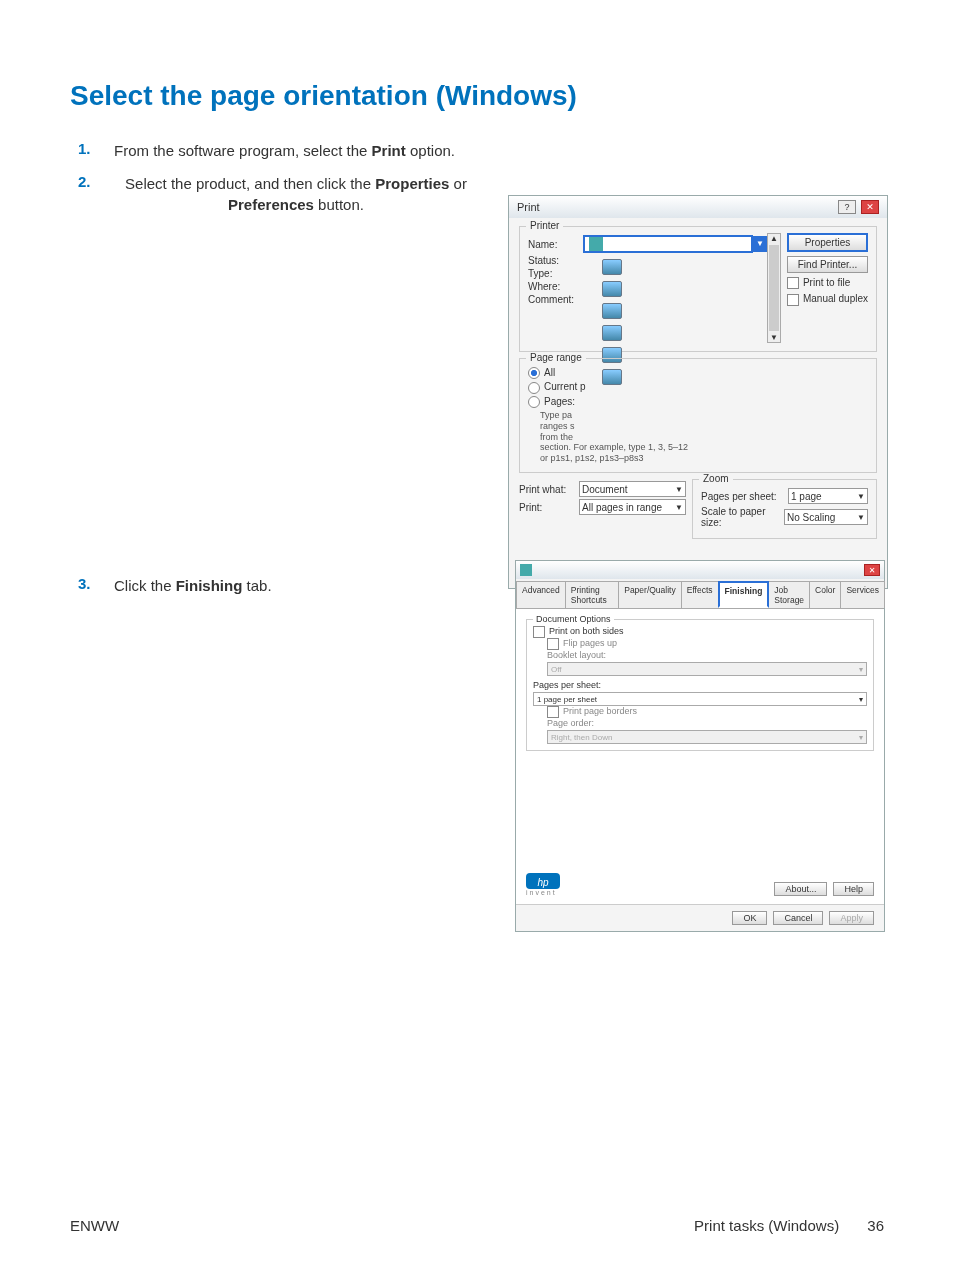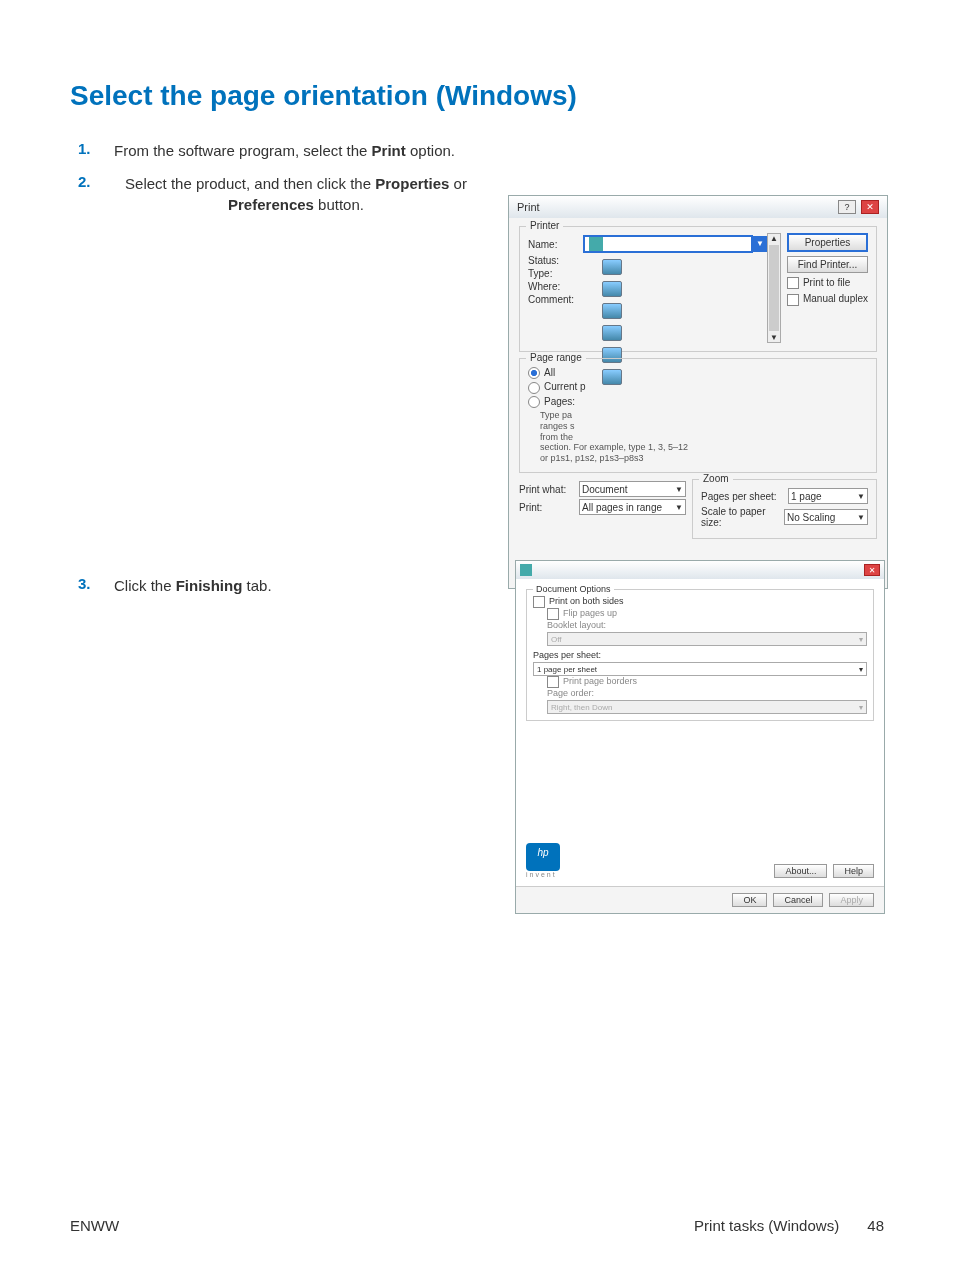--- a/index.html
+++ b/index.html
@@ -97,21 +97,21 @@
   .grp2-title{position:absolute;top:-6px;left:6px;background:#fff;padding:0 3px;font-size:9px;}
   .indent{margin-left:14px;color:#888;}
   .mini-sel{border:1px solid #aaa;background:#fff;height:14px;margin-top:2px;display:flex;justify-content:space-between;align-items:center;padding:0 3px;font-size:8px;}
   .mini-sel.dis{color:#aaa;background:#f0f0f0;}
   .preview{border:1px solid #ccc;height:70px;margin-bottom:10px;display:flex;gap:4px;justify-content:center;align-items:center;background:#fff;}
   .sheet{width:34px;height:46px;border:1px solid #888;background:#fff;position:relative;}
   .sheet .bar{position:absolute;top:4px;left:4px;width:8px;height:6px;background:#06c;}
   .sheet .lines{position:absolute;top:14px;left:4px;width:26px;height:28px;background:repeating-linear-gradient(#ccc 0 1px,#fff 1px 4px);}
   .sheet.r .redbar{position:absolute;bottom:4px;left:4px;width:6px;height:8px;background:#c33;}
   .sheet.r .grnbar{position:absolute;bottom:4px;left:12px;width:6px;height:12px;background:#3a3;}
-  .hp-logo{width:34px;height:28px;background:#0072bc;border-radius:4px;color:#fff;font-size:10px;text-align:center;line-height:20px;font-style:italic;}
+  .hp-logo{width:34px;height:16px;background:#0072bc;border-radius:4px;color:#fff;font-size:10px;text-align:center;line-height:20px;font-style:italic;}
   .invent{font-size:7px;color:#888;letter-spacing:2px;}
   .dlg2-foot{display:flex;justify-content:flex-end;gap:6px;padding:6px 10px;background:#f4f4f4;border-top:1px solid #ccc;}
   .dlg2-lower{display:flex;justify-content:space-between;align-items:flex-end;padding:4px 10px 8px 10px;background:#fff;}
   .btn2{border:1px solid #999;background:linear-gradient(#fff,#ddd);padding:1px 10px;font-size:9px;}
   .btn2.dis{color:#aaa;}
 
   .footer{position:absolute;bottom:36px;left:70px;right:70px;display:flex;justify-content:space-between;font-size:15px;color:#333;}
   .footer .pg{margin-left:24px;}
 </style>
 </head>
@@ -259,20 +259,30 @@
       <span class="btn">OK</span>
       <span class="btn">Cancel</span>
     </div>
   </div>
 </div>
 
 <div class="dlg2">
   <div class="dlg2-title">
     <span style="width:12px;height:12px;background:#4aa;display:inline-block;"></span>
     <span class="cb">✕</span>
+  </div>
+  <div class="tabs">
+    <div class="tab">Advanced</div>
+    <div class="tab">Printing Shortcuts</div>
+    <div class="tab">Paper/Quality</div>
+    <div class="tab">Effects</div>
+    <div class="tab active">Finishing</div>
+    <div class="tab">Job Storage</div>
+    <div class="tab">Color</div>
+    <div class="tab">Services</div>
   </div>
   <div class="dlg2-body">
     <div class="leftcol">
       <div class="grp2">
         <div class="grp2-title">Document Options</div>
         <div class="chk">Print on both sides</div>
         <div class="indent">
           <div class="chk">Flip pages up</div>
           <div>Booklet layout:</div>
           <div class="mini-sel dis">
@@ -310,15 +320,15 @@
     <span class="btn2">OK</span>
     <span class="btn2">Cancel</span>
     <span class="btn2 dis">Apply</span>
   </div>
 </div>
 
 <div class="footer">
   <span>ENWW</span>
   <span>
     <span>Print tasks (Windows)</span>
-    <span class="pg">48</span>
+    <span class="pg">36</span>
   </span>
 </div>
 
 </body></html>

